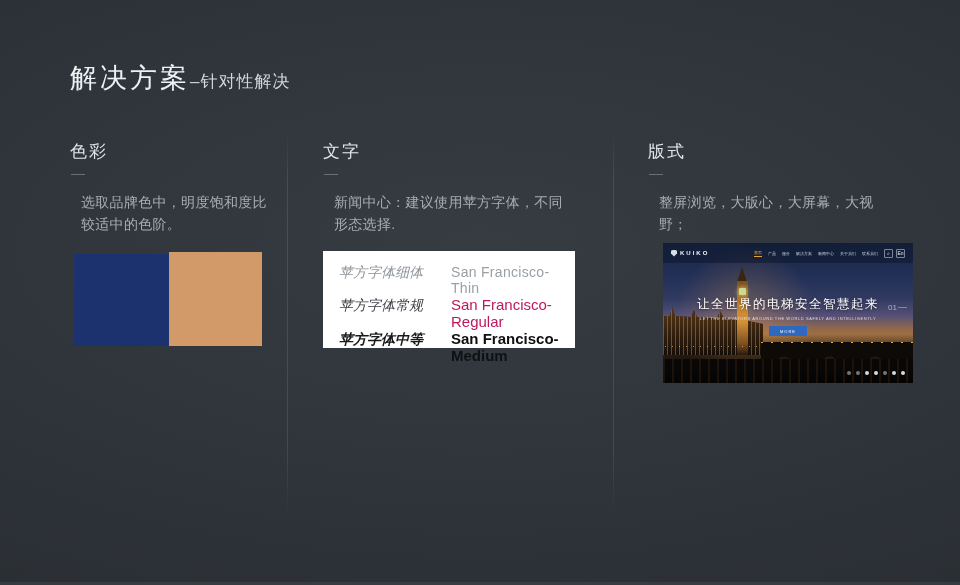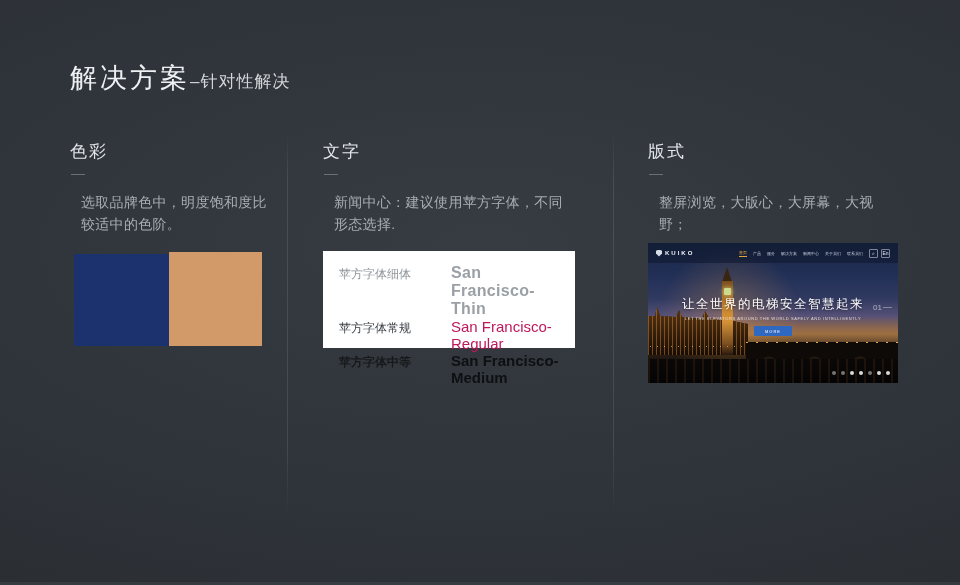--- a/index.html
+++ b/index.html
@@ -36,30 +36,30 @@
   
   .swatches { position:absolute; top:112px; left:4px; display:flex; align-items:flex-end; }
   .swatch-blue { width:95px; height:92px; }
   .swatch-tan  { width:93px; height:94px; }
 
   
   .font-card { position:absolute; top:111px; left:0; width:252px; height:97px;
     background:#ffffff; box-sizing:border-box; padding:13px 16px 12px;
     display:flex; flex-direction:column; justify-content:space-between; }
   .font-row { display:flex; align-items:baseline; }
-  .font-row .cn { width:112px; font-size:12px; flex:none; }
+  .font-row .cn { width:112px; font-size:14px; flex:none;font-style:italic; }
   .row-thin .cn    { color:#8e9499; font-weight:300; }
-  .row-thin .en    { color:#9aa0a5; font-weight:700; font-size:16px; letter-spacing:0.3px; }
+  .row-thin .en    { color:#9aa0a5; font-weight:400; font-size:14px; letter-spacing:0.3px; }
   .row-regular .cn { color:#3a3f44; font-weight:400; }
   .row-regular .en { color:#be185d; font-weight:500; font-size:15px; }
   .row-medium .cn  { color:#17191b; font-weight:700; }
   .row-medium .en  { color:#0e1012; font-weight:700; font-size:15px; }
 
   
-  .site { position:absolute; top:103px; left:0; width:250px; height:140px; overflow:hidden; background:#0d0f14; }
+  .site { position:absolute; top:103px; left:15px; width:250px; height:140px; overflow:hidden; background:#0d0f14; }
   .sky { position:absolute; inset:0;
     background:linear-gradient(180deg,#1a2747 0%,#223057 24%,#313a61 40%,#555077 52%,#8a6550 60%,#9e7041 65%,#5e432a 72%,#251b12 80%,#100d0a 88%,#080706 100%); }
   .glow { position:absolute; inset:0;
     background:radial-gradient(circle at 33% 52%, rgba(255,170,70,0.28) 0%, rgba(255,170,70,0.0) 38%); }
   .palace { position:absolute; left:0; bottom:28px; width:100px; height:50px;
     background-color:#1d1309;
     background-image:
       repeating-linear-gradient(90deg, rgba(255,150,50,0.40) 0 1px, rgba(0,0,0,0) 1px 4px),
       linear-gradient(180deg, rgba(140,85,30,0.55), rgba(22,13,6,0.95));
     clip-path:polygon(0 100%,0 22%,7% 22%,9% 4%,12% 22%,28% 24%,31% 10%,34% 24%,54% 27%,57% 12%,61% 27%,80% 30%,100% 38%,100% 100%); }

